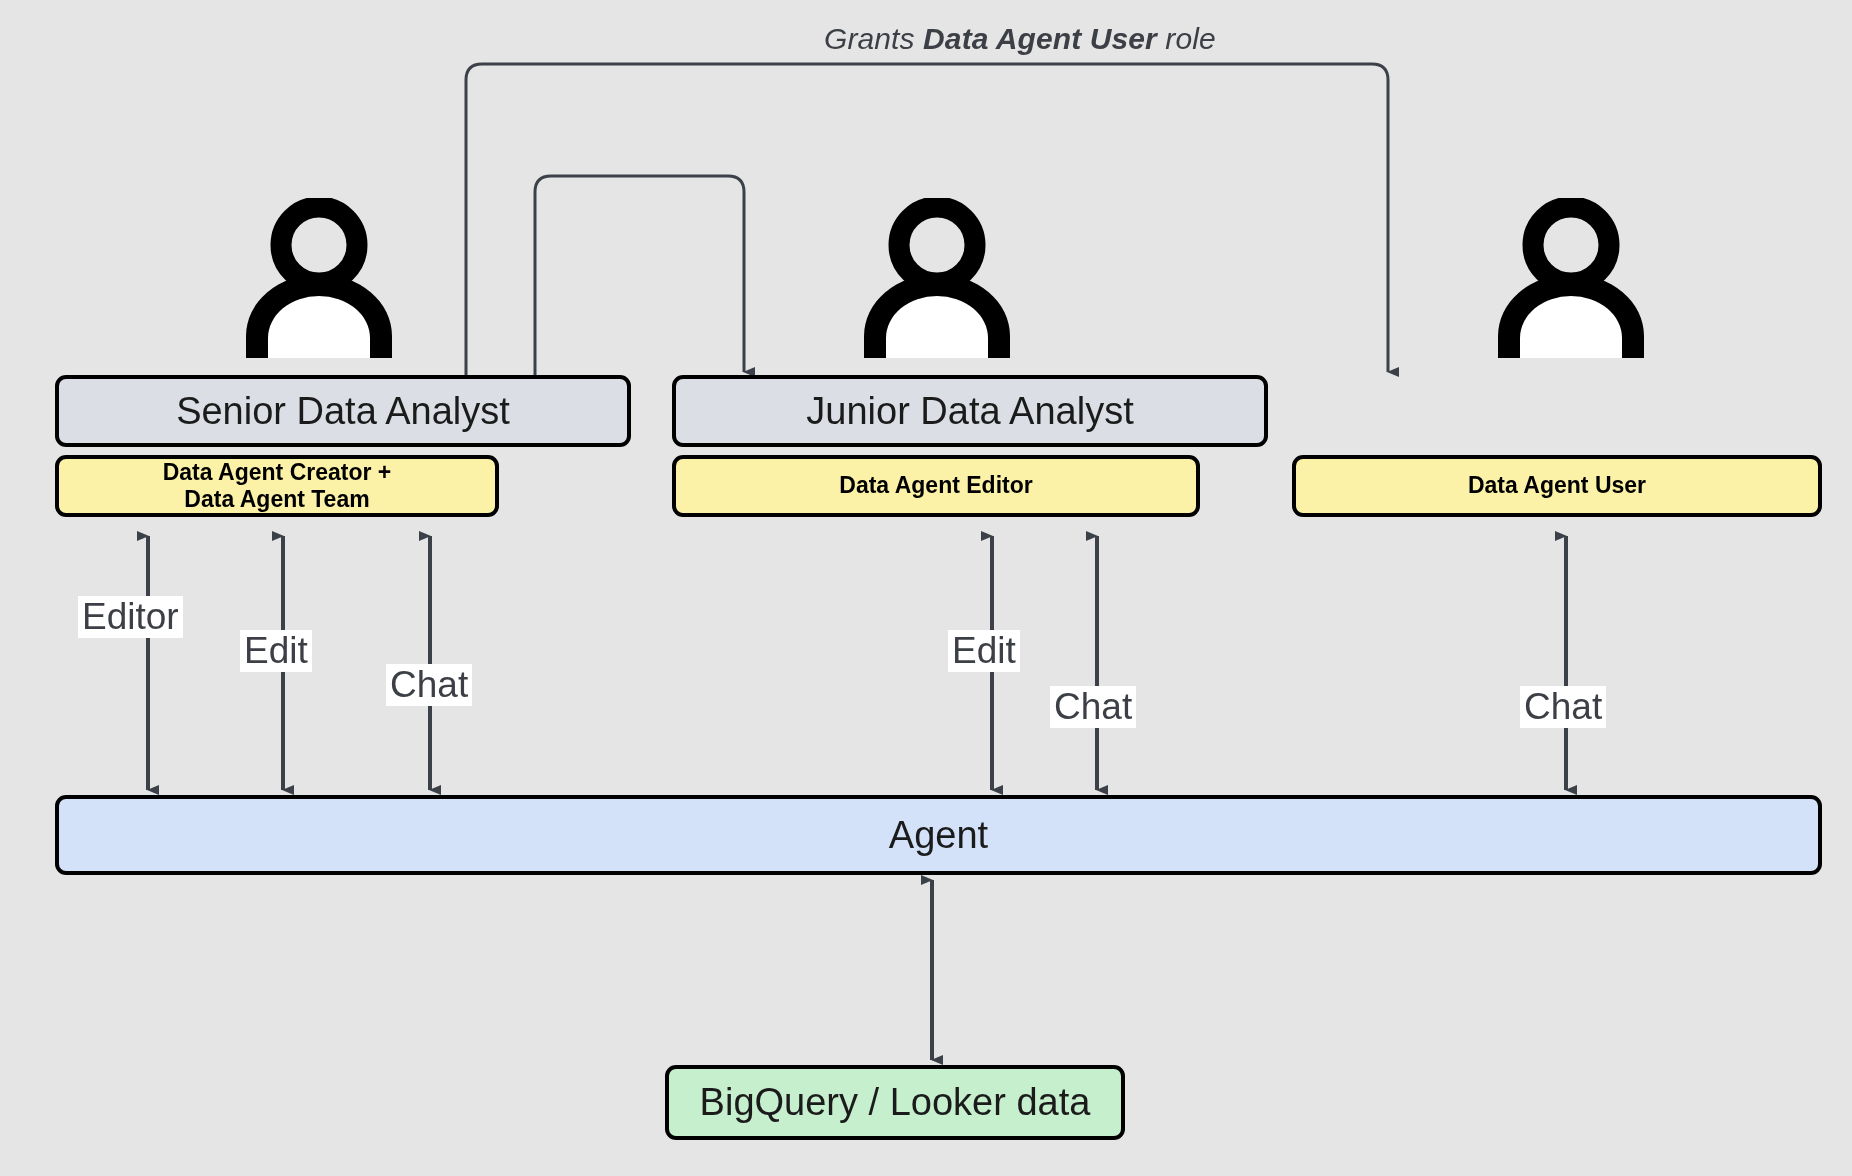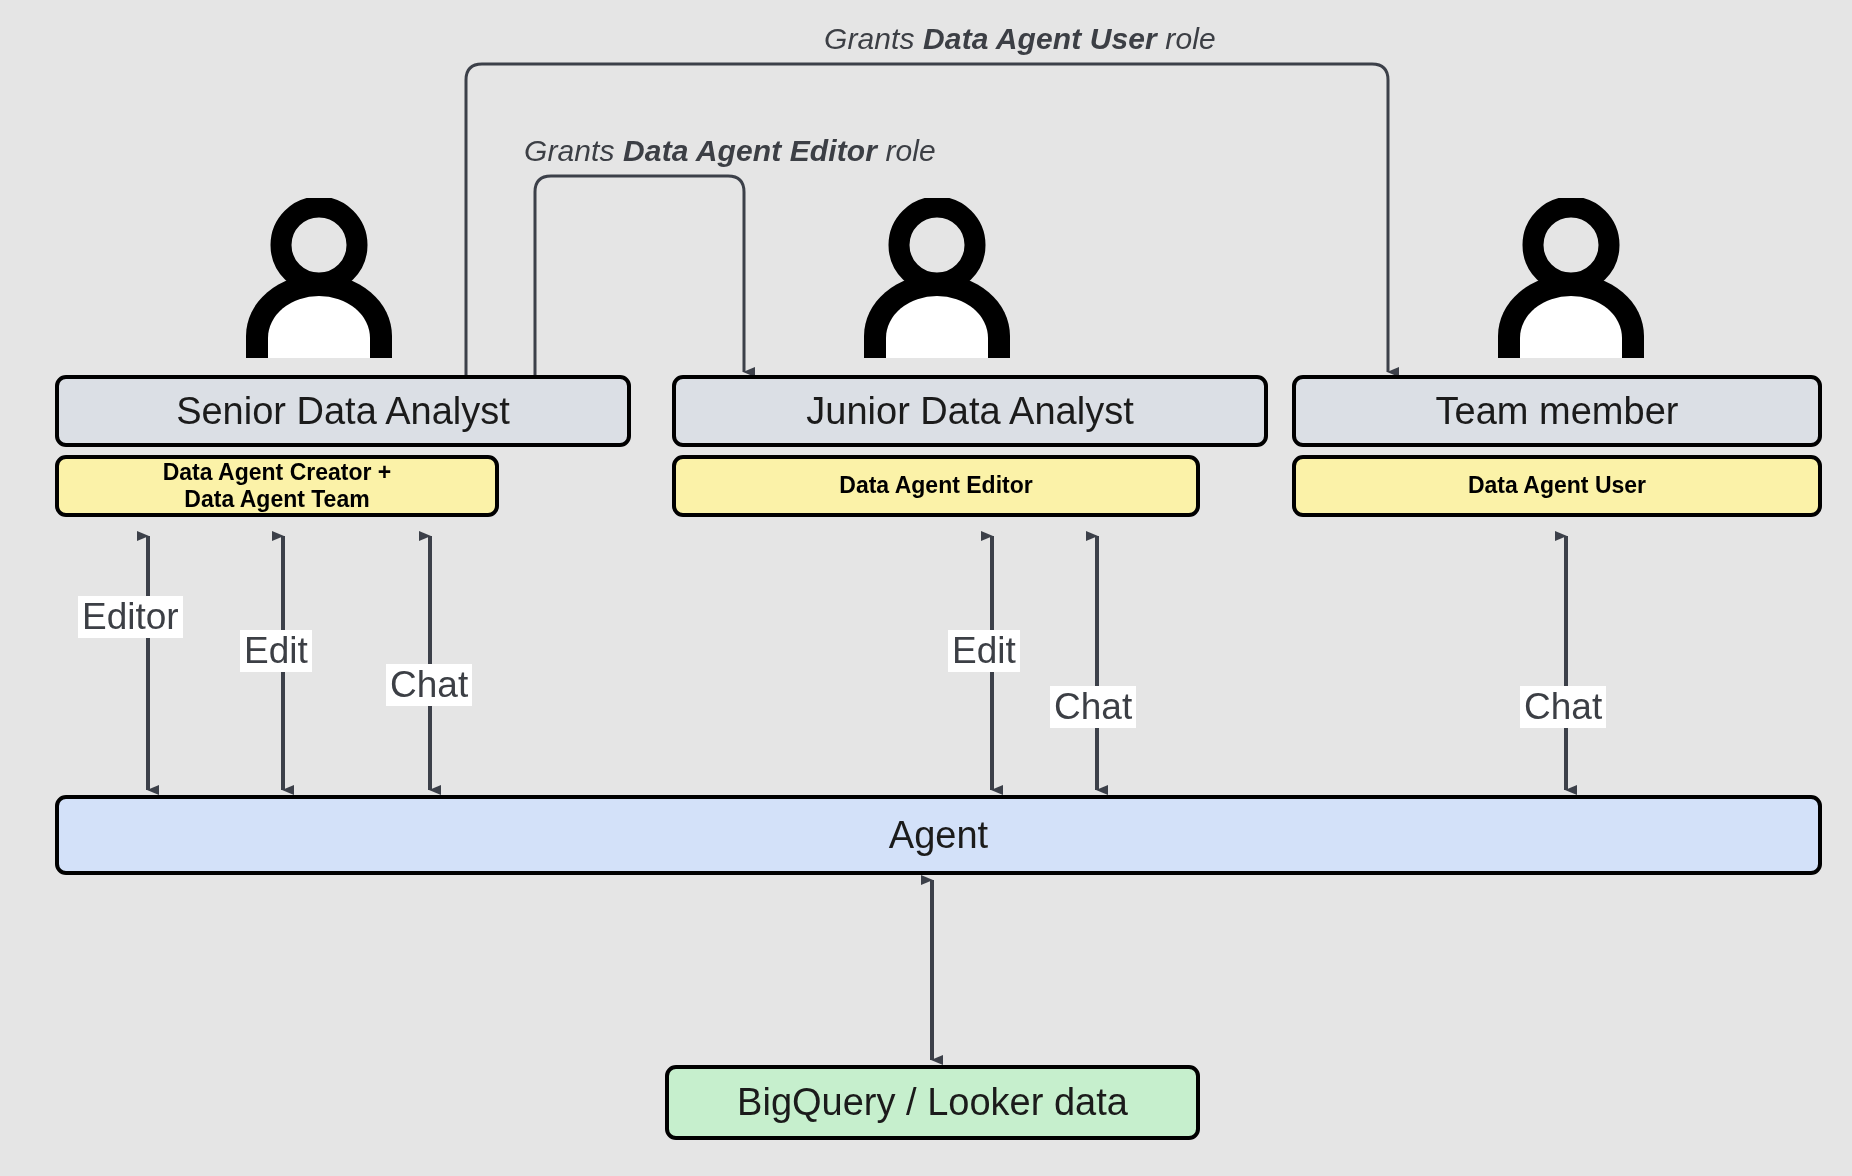--- a/index.html
+++ b/index.html
@@ -147,23 +147,20 @@
 
     <line x1="1566" y1="536" x2="1566" y2="790" stroke="#3c4049" stroke-width="4" marker-start="url(#arrowStart)" marker-end="url(#arrowDown)"></line>
 
     <line x1="932" y1="880" x2="932" y2="1060" stroke="#3c4049" stroke-width="4" marker-start="url(#arrowStart)" marker-end="url(#arrowDown)"></line>
   </svg>
 
   <div class="grant-label" style="left:824px; top:22px; font-size:30px;">
     <span>Grants </span><b>Data Agent User</b><span> role</span>
   </div>
 
-  <div class="grant-label" style="left:524px; top:134px; font-size:30px;">
-    <span>Grants </span><b>Data Agent Editor</b><span> role</span>
-  </div>
 
   <svg class="person-icon" style="left:238px; top:198px;" viewBox="0 0 162 160" xmlns="http://www.w3.org/2000/svg">
     <circle cx="81" cy="47" r="38" fill="none" stroke="#000" stroke-width="21"></circle>
     <path d="M8 160 L8 138 A 73 62 0 0 1 154 138 L154 160 Z" fill="#000"></path>
     <path d="M30 160 L30 140 A 51 42 0 0 1 132 140 L132 160 Z" fill="#fff"></path>
   </svg>
 
   <svg class="person-icon" style="left:856px; top:198px;" viewBox="0 0 162 160" xmlns="http://www.w3.org/2000/svg">
     <circle cx="81" cy="47" r="38" fill="none" stroke="#000" stroke-width="21"></circle>
     <path d="M8 160 L8 138 A 73 62 0 0 1 154 138 L154 160 Z" fill="#000"></path>
@@ -171,21 +168,20 @@
   </svg>
 
   <svg class="person-icon" style="left:1490px; top:198px;" viewBox="0 0 162 160" xmlns="http://www.w3.org/2000/svg">
     <circle cx="81" cy="47" r="38" fill="none" stroke="#000" stroke-width="21"></circle>
     <path d="M8 160 L8 138 A 73 62 0 0 1 154 138 L154 160 Z" fill="#000"></path>
     <path d="M30 160 L30 140 A 51 42 0 0 1 132 140 L132 160 Z" fill="#fff"></path>
   </svg>
 
   <div class="title-box" style="left:55px; top:375px; width:576px; height:72px;">Senior Data Analyst</div>
   <div class="title-box" style="left:672px; top:375px; width:596px; height:72px;">Junior Data Analyst</div>
-  <div class="title-box" style="left:1292px; top:375px; width:530px; height:72px;">Team member</div>
 
   <div class="role-box" style="left:55px; top:455px; width:444px; height:62px;">
     <div>
       <div>Data Agent Creator +</div>
       <div>Data Agent Team</div>
     </div>
   </div>
 
   <div class="role-box" style="left:672px; top:455px; width:528px; height:62px;">Data Agent Editor</div>
 
@@ -195,15 +191,15 @@
   <div class="action-label" style="left:240px; top:630px;">Edit</div>
   <div class="action-label" style="left:386px; top:664px;">Chat</div>
 
   <div class="action-label" style="left:948px; top:630px;">Edit</div>
   <div class="action-label" style="left:1050px; top:686px;">Chat</div>
 
   <div class="action-label" style="left:1520px; top:686px;">Chat</div>
 
   <div class="agent-bar" style="left:55px; top:795px; width:1767px; height:80px;">Agent</div>
 
-  <div class="data-box" style="left:665px; top:1065px; width:535px; height:75px;">BigQuery / Looker data</div>
+  <div class="data-box" style="left:665px; top:1065px; width:460px; height:75px;">BigQuery / Looker data</div>
 
 </div>
 
 </body></html>

